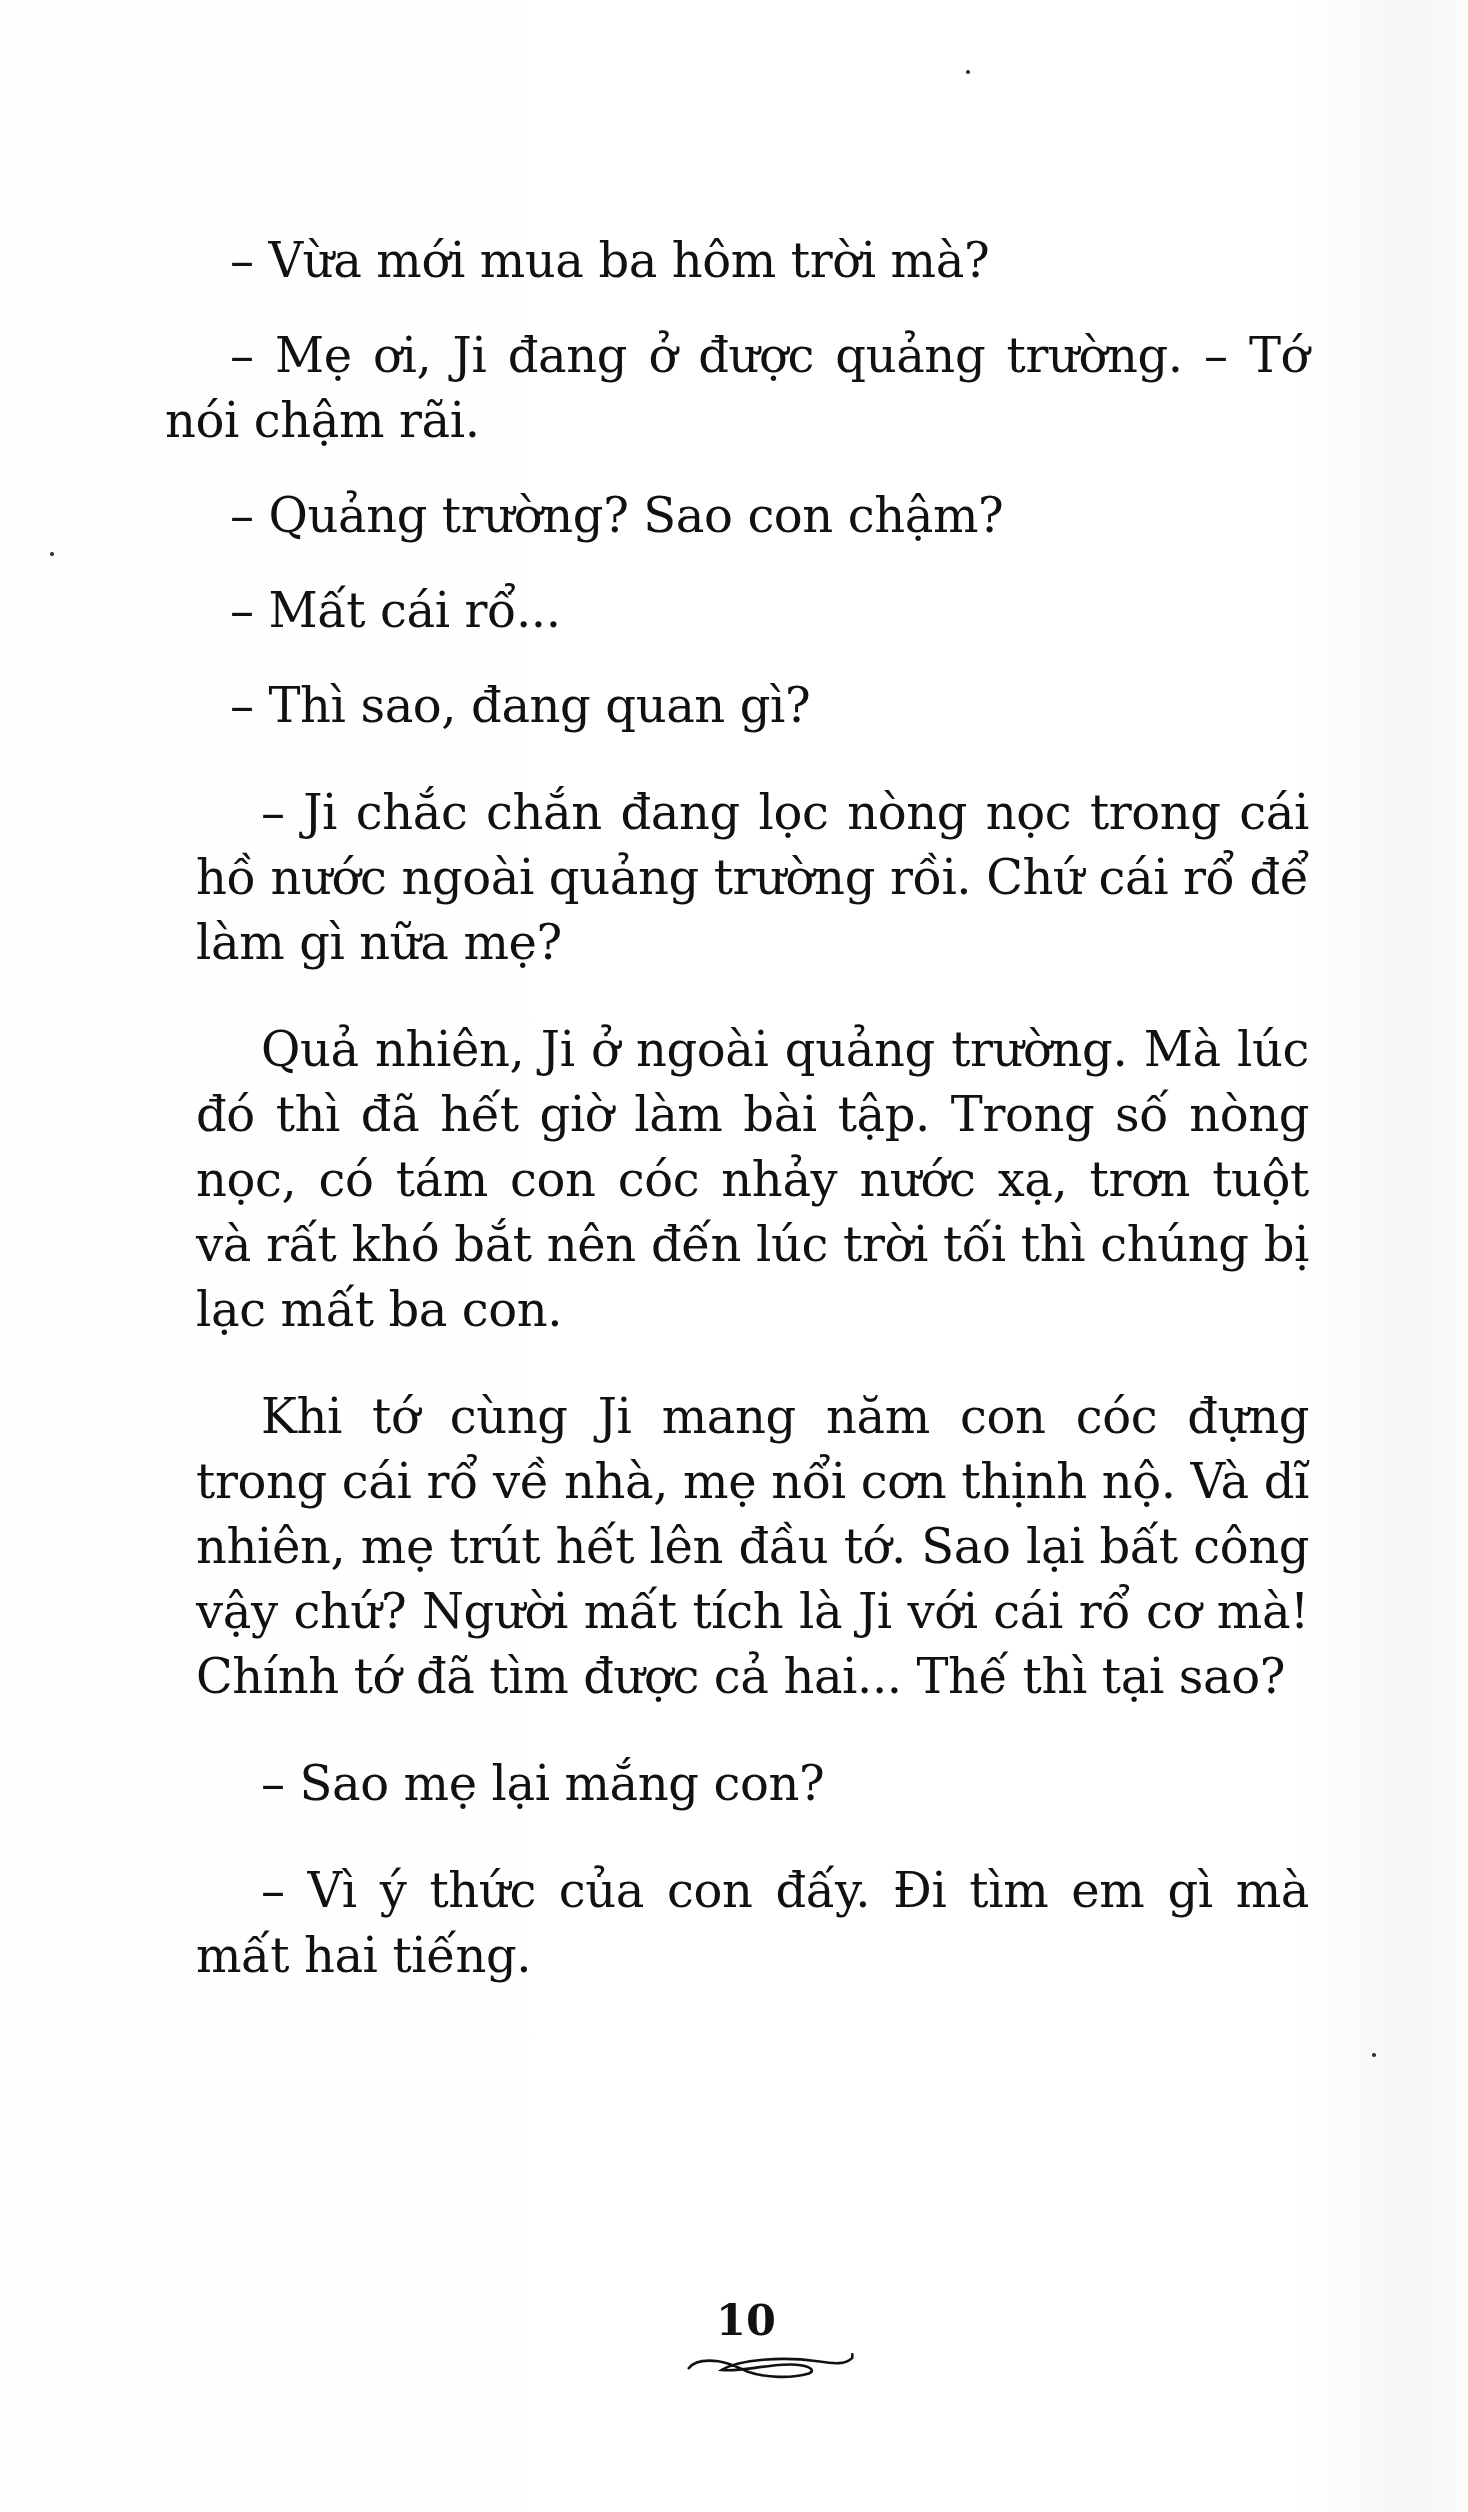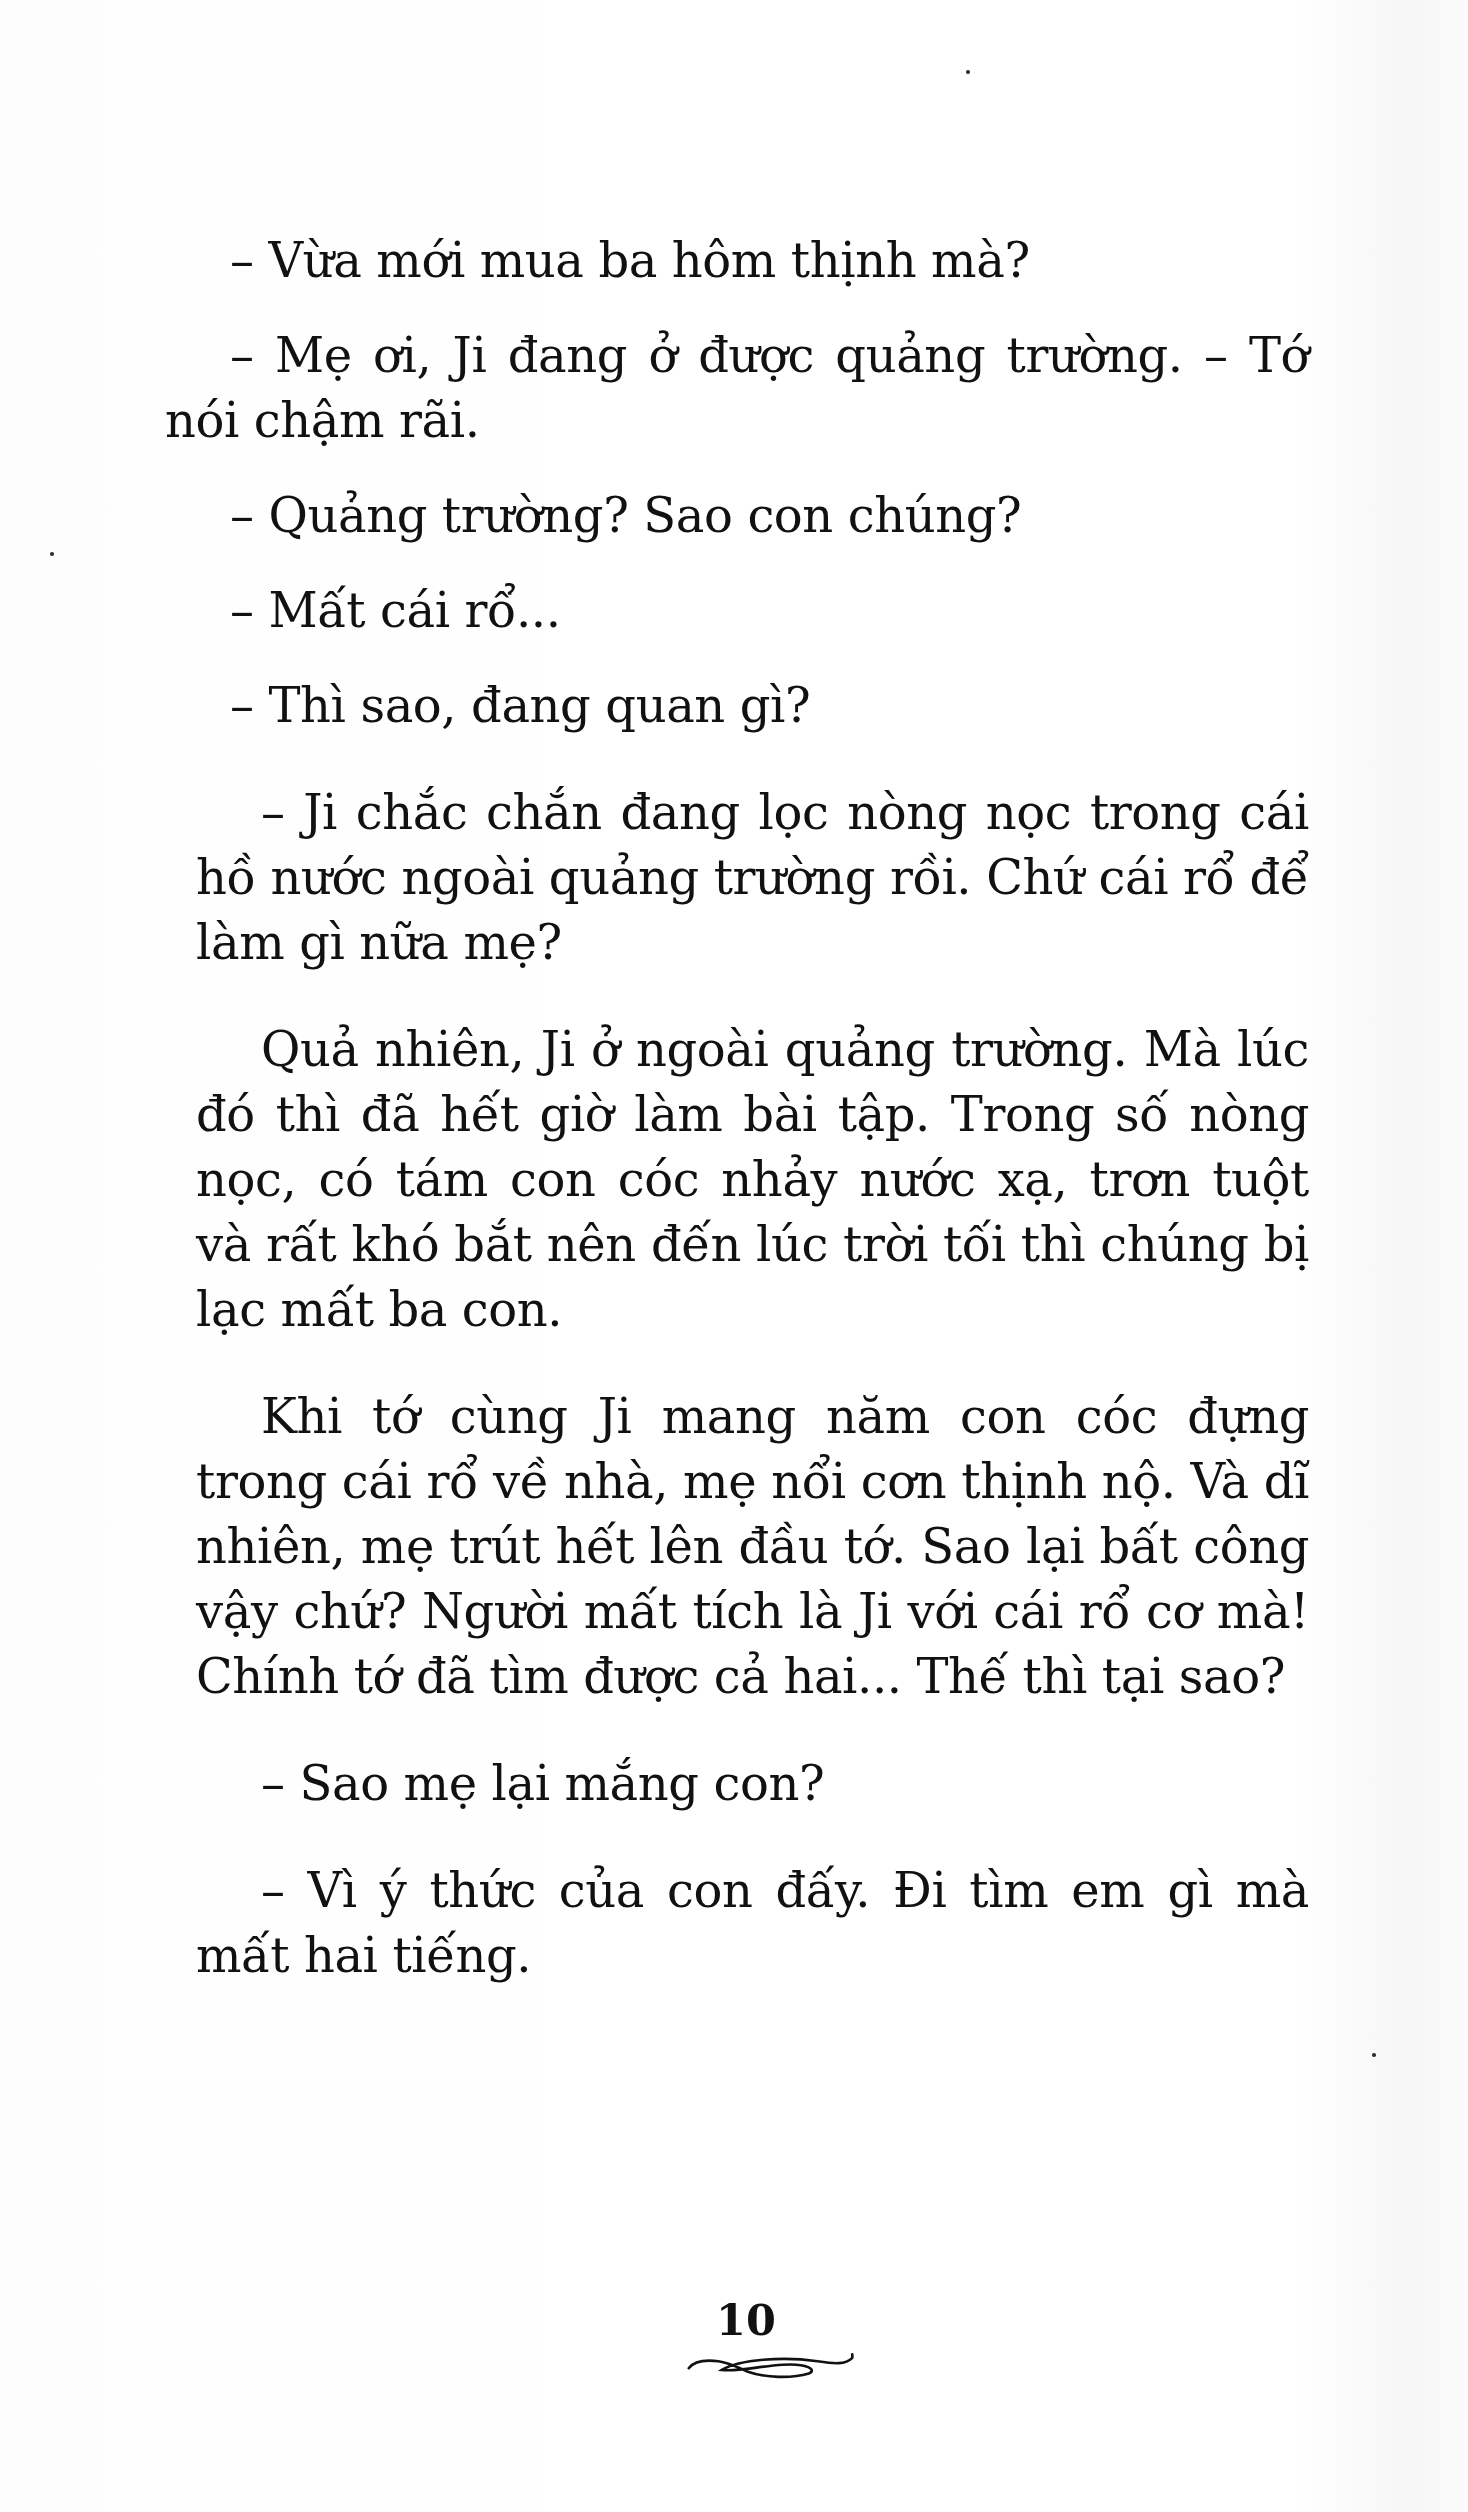--- a/index.html
+++ b/index.html
@@ -64,23 +64,23 @@
     border-radius: 50%;
     background: #333;
   }
 </style>
 </head>
 <body>
 
 <div class="page">
 
   <div class="text-block">
-    <p class="para indent">– Vừa mới mua ba hôm thịnh mà?</p>
+    <p class="para indent">– Vừa mới mua ba hôm trời mà?</p>
     <p class="para indent gap">– Mẹ ơi, Ji đang ở được quảng trường. – Tớ nói chậm rãi.</p>
-    <p class="para indent gap">– Quảng trường? Sao con chúng?</p>
+    <p class="para indent gap">– Quảng trường? Sao con chậm?</p>
     <p class="para indent gap">– Mất cái rổ...</p>
     <p class="para indent gap">– Thì sao, đang quan gì?</p>
     <p class="para indent gap-lg">– Ji chắc chắn đang lọc nòng nọc trong cái hồ nước ngoài quảng trường rồi. Chứ cái rổ để làm gì nữa mẹ?</p>
     <p class="para indent gap-lg">Quả nhiên, Ji ở ngoài quảng trường. Mà lúc đó thì đã hết giờ làm bài tập. Trong số nòng nọc, có tám con cóc nhảy nước xạ, trơn tuột và rất khó bắt nên đến lúc trời tối thì chúng bị lạc mất ba con.</p>
     <p class="para indent gap-lg">Khi tớ cùng Ji mang năm con cóc đựng trong cái rổ về nhà, mẹ nổi cơn thịnh nộ. Và dĩ nhiên, mẹ trút hết lên đầu tớ. Sao lại bất công vậy chứ? Người mất tích là Ji với cái rổ cơ mà! Chính tớ đã tìm được cả hai... Thế thì tại sao?</p>
     <p class="para indent gap-lg">– Sao mẹ lại mắng con?</p>
     <p class="para indent gap-lg">– Vì ý thức của con đấy. Đi tìm em gì mà mất hai tiếng.</p>
   </div>
 
   <div class="page-number">10</div>

